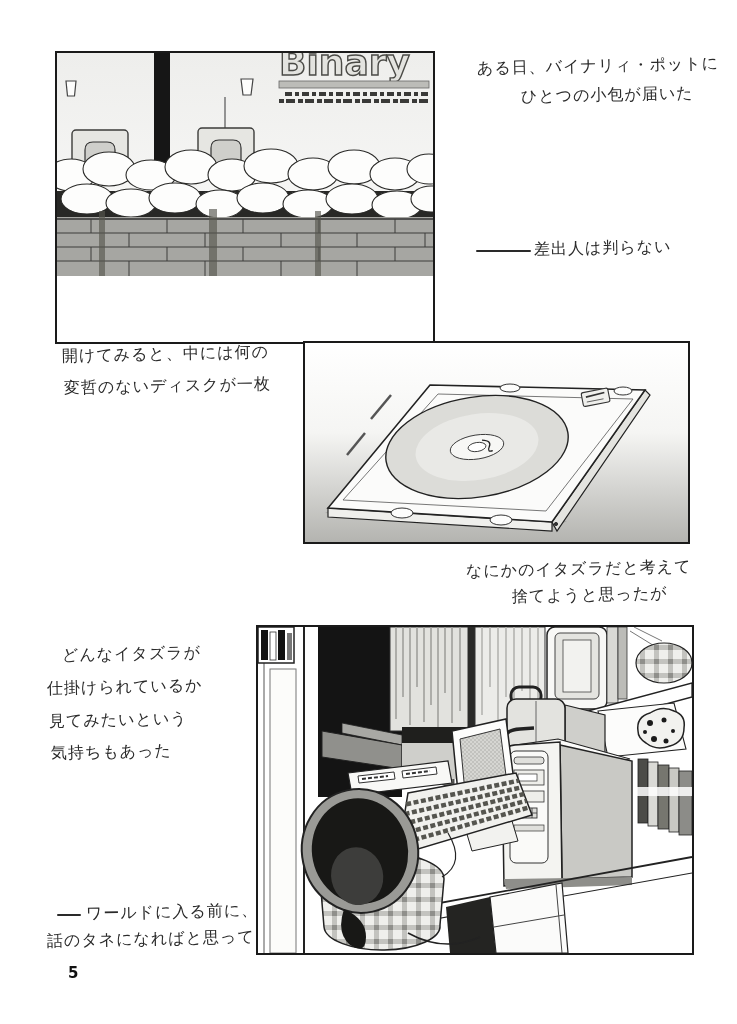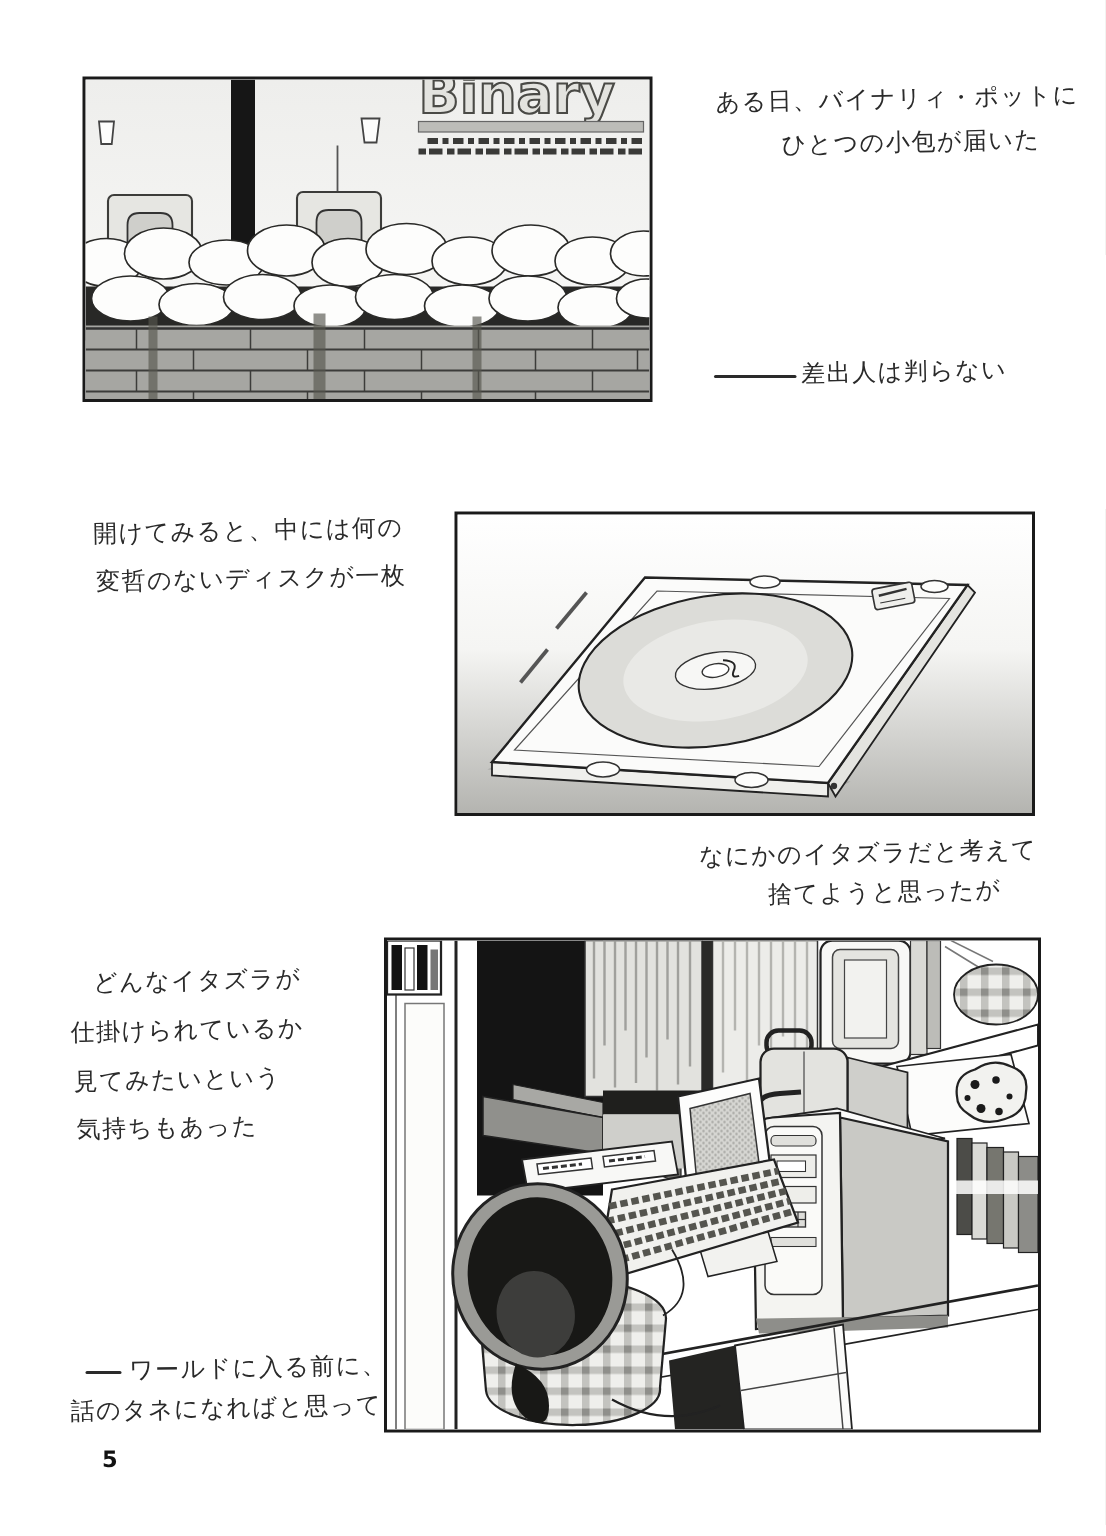--- a/index.html
+++ b/index.html
@@ -4,21 +4,21 @@
 <style>
   html,body{margin:0;padding:0;background:#e9e9e7;}
   .page{
     position:relative;width:737px;height:1024px;background:#ffffff;
     font-family:"DejaVu Sans",sans-serif;overflow:hidden;color:#222;
   }
   .panel{
     position:absolute;border:2px solid #1a1a1a;background:#fff;overflow:hidden;
     box-sizing:border-box;
   }
-  #panel1{left:55px;top:51px;width:380px;height:217px;}
+  #panel1{left:55px;top:51px;width:380px;height:293px;}
   #panel2{left:303px;top:341px;width:387px;height:203px;}
   #panel3{left:256px;top:625px;width:438px;height:330px;}
   .hand{
     position:absolute;font-size:16px;color:#2a2a2a;white-space:nowrap;
     letter-spacing:1px;transform:rotate(-1.2deg);font-weight:500;
   }
   .dash{position:absolute;height:2px;background:#2a2a2a;border-radius:1px;}
   #pageno{position:absolute;left:68px;top:964px;font-size:15px;font-weight:bold;color:#111;}
   svg{display:block;}
 </style>

